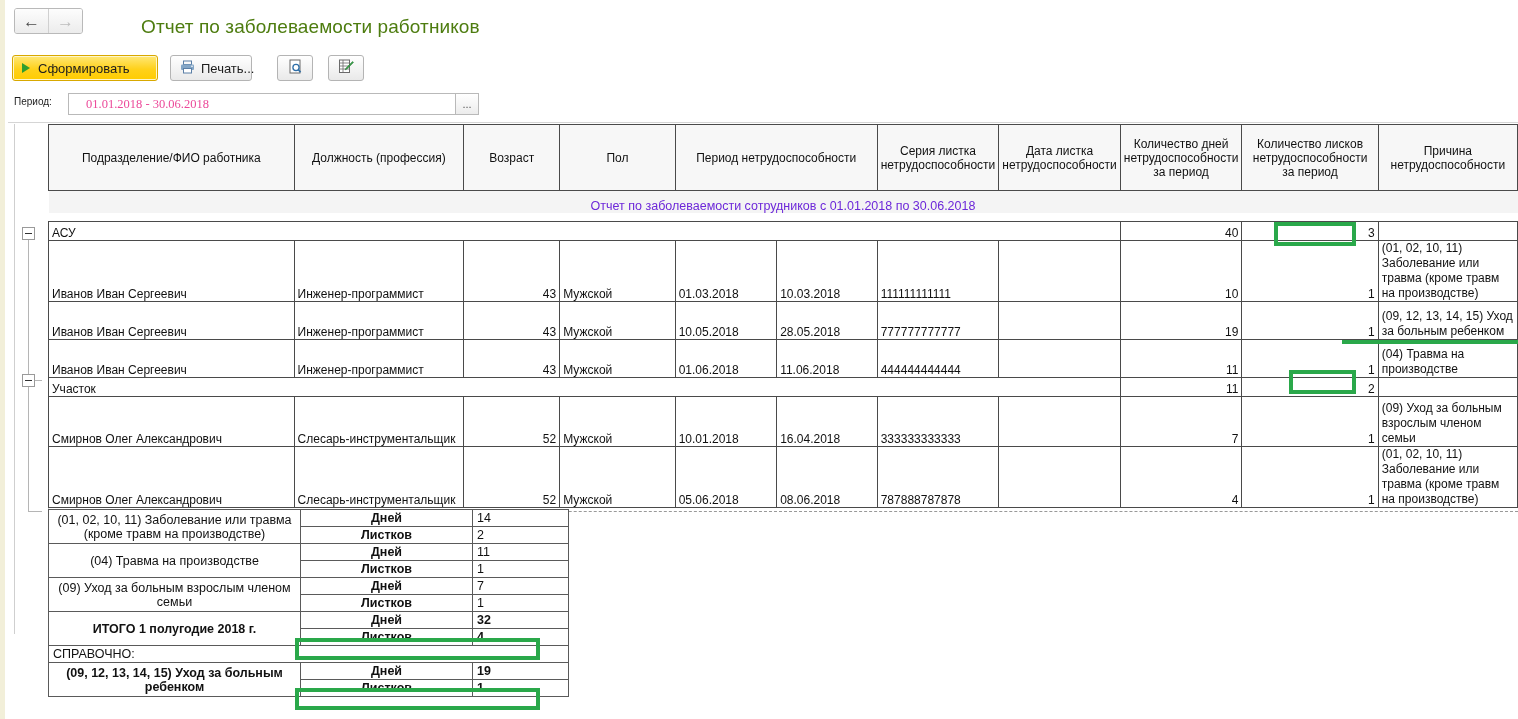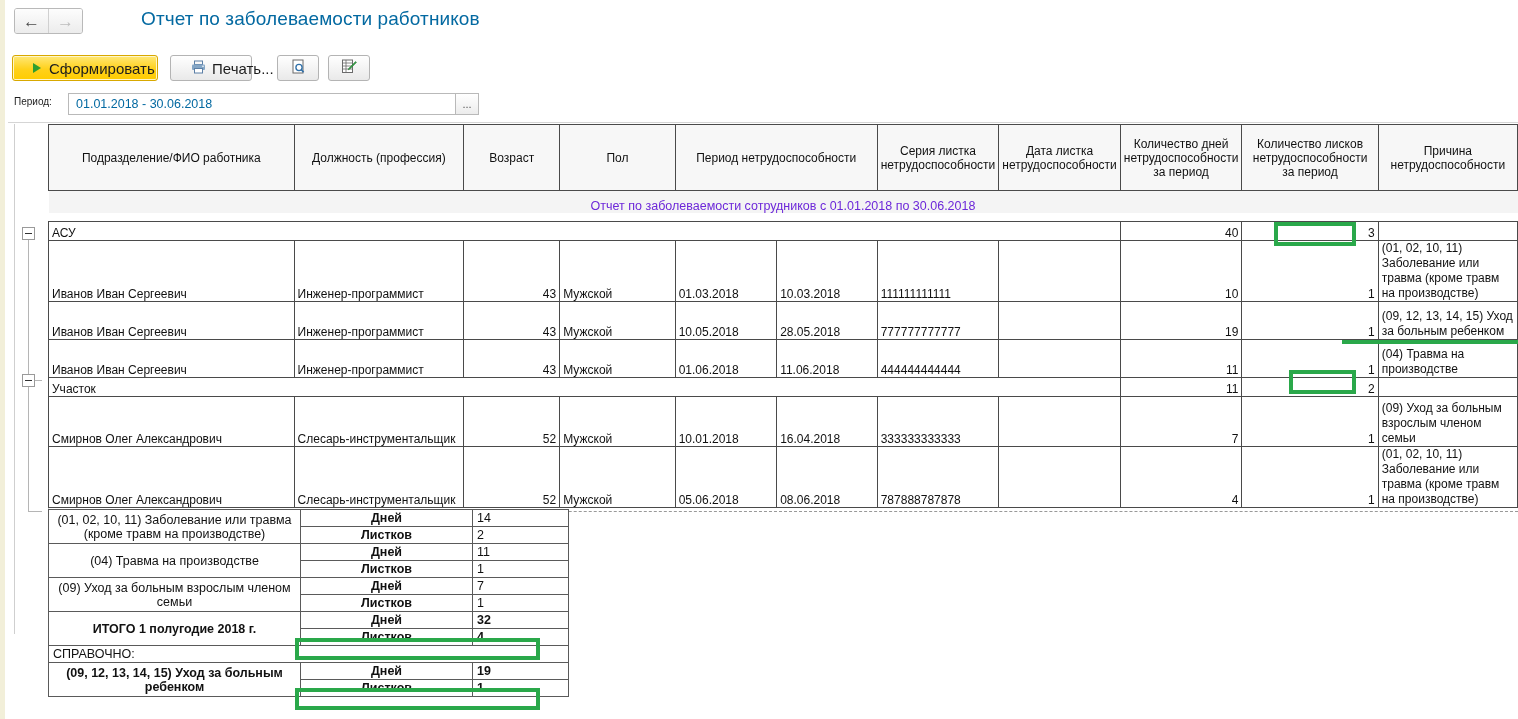--- a/index.html
+++ b/index.html
@@ -21,47 +21,47 @@
   .navbtns{position:absolute;left:14px;top:8px;display:flex;
     border:1px solid #b9b9b9;border-radius:3px;overflow:hidden;
     background:linear-gradient(#ffffff,#ededed);height:24px;}
   .navbtn{width:33px;height:24px;display:flex;align-items:center;justify-content:center;
     background:linear-gradient(#fdfdfd,#ececec);}
   .navbtn + .navbtn{border-left:1px solid #d0d0d0;}
   .arrow{font-size:17px;line-height:17px;}
   .arrow.back{color:#4a4a4a;}
   .arrow.fwd{color:#bdbdbd;}
 
-  .page-title{position:absolute;left:141px;top:8px;font-size:19px;color:#0369a1;
+  .page-title{position:absolute;left:141px;top:16px;font-size:19px;color:#4d7c0f;
     font-family:"Liberation Sans", sans-serif;letter-spacing:.1px;}
 
   
   .toolbar{position:absolute;left:0;top:55px;height:30px;width:1518px;}
   .btn{
     position:absolute;height:26px;border:1px solid #b4b4b4;border-radius:3px;
     background:linear-gradient(#ffffff,#e9e9e9);
-    display:flex;align-items:center;gap:6px;padding:0 20px;box-sizing:border-box;
-    font-size:15px;color:#1d1d1d;cursor:default;
+    display:flex;align-items:center;gap:6px;padding:0 9px;box-sizing:border-box;
+    font-size:13px;color:#1d1d1d;cursor:default;
   }
   .btn-generate{
     left:12px;top:0;width:146px;
     background:linear-gradient(#ffe877,#ffd11a 55%,#ffcc00);
     border:1px solid #d8a800;box-shadow:0 0 0 1px #fff6c9 inset;
   }
   .play-tri{width:0;height:0;border-left:8px solid #2f9e2f;border-top:5px solid transparent;border-bottom:5px solid transparent;margin-right:2px;}
   .btn-print{left:170px;top:0;width:82px;}
   .btn-preview{left:277px;top:0;width:36px;justify-content:center;}
   .btn-editor{left:328px;top:0;width:36px;justify-content:center;}
 
   
   .periodrow{position:absolute;left:0;top:93px;height:24px;width:1518px;}
   .period-label{position:absolute;left:14px;top:3px;font-size:10px;color:#1d1d1d;}
   .period-input{position:absolute;left:68px;top:0;width:410px;height:22px;
     border:1px solid #b9b9b9;background:#fff;box-sizing:border-box;
-    display:flex;align-items:center;padding-left:7px;font-size:12.5px;color:#0369a1;}
+    display:flex;align-items:center;padding-left:17px;font-size:12.5px;color:#ec4899;font-family:Liberation Serif, serif;}
   .period-btn{position:absolute;left:455px;top:0;width:24px;height:22px;
     border:1px solid #b9b9b9;background:linear-gradient(#ffffff,#ececec);
     display:flex;align-items:center;justify-content:center;font-size:11px;color:#555;
     box-sizing:border-box;}
 
   .hr-sep{position:absolute;left:8px;top:122px;width:1510px;height:1px;background:#d5d5d5;}
 
   
   .report{position:absolute;left:8px;top:124px;width:1510px;height:595px;background:#fff;overflow:hidden;}
 

